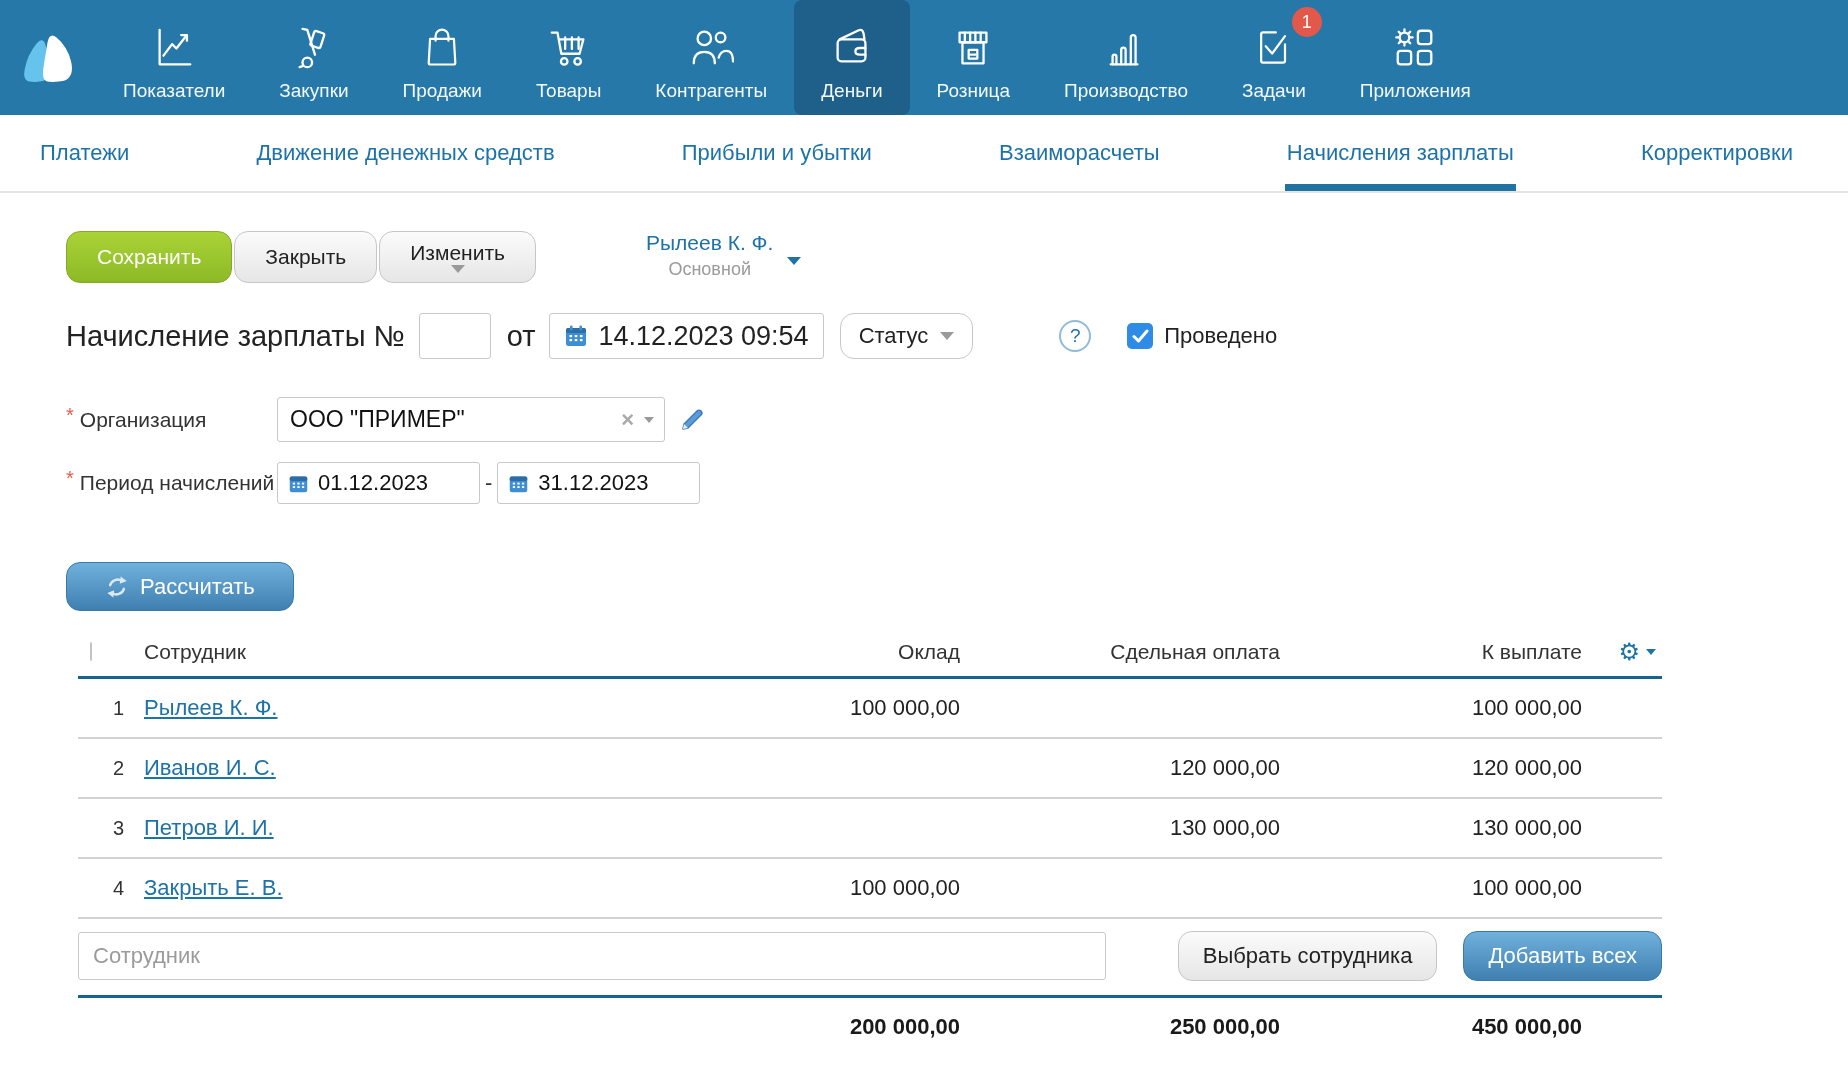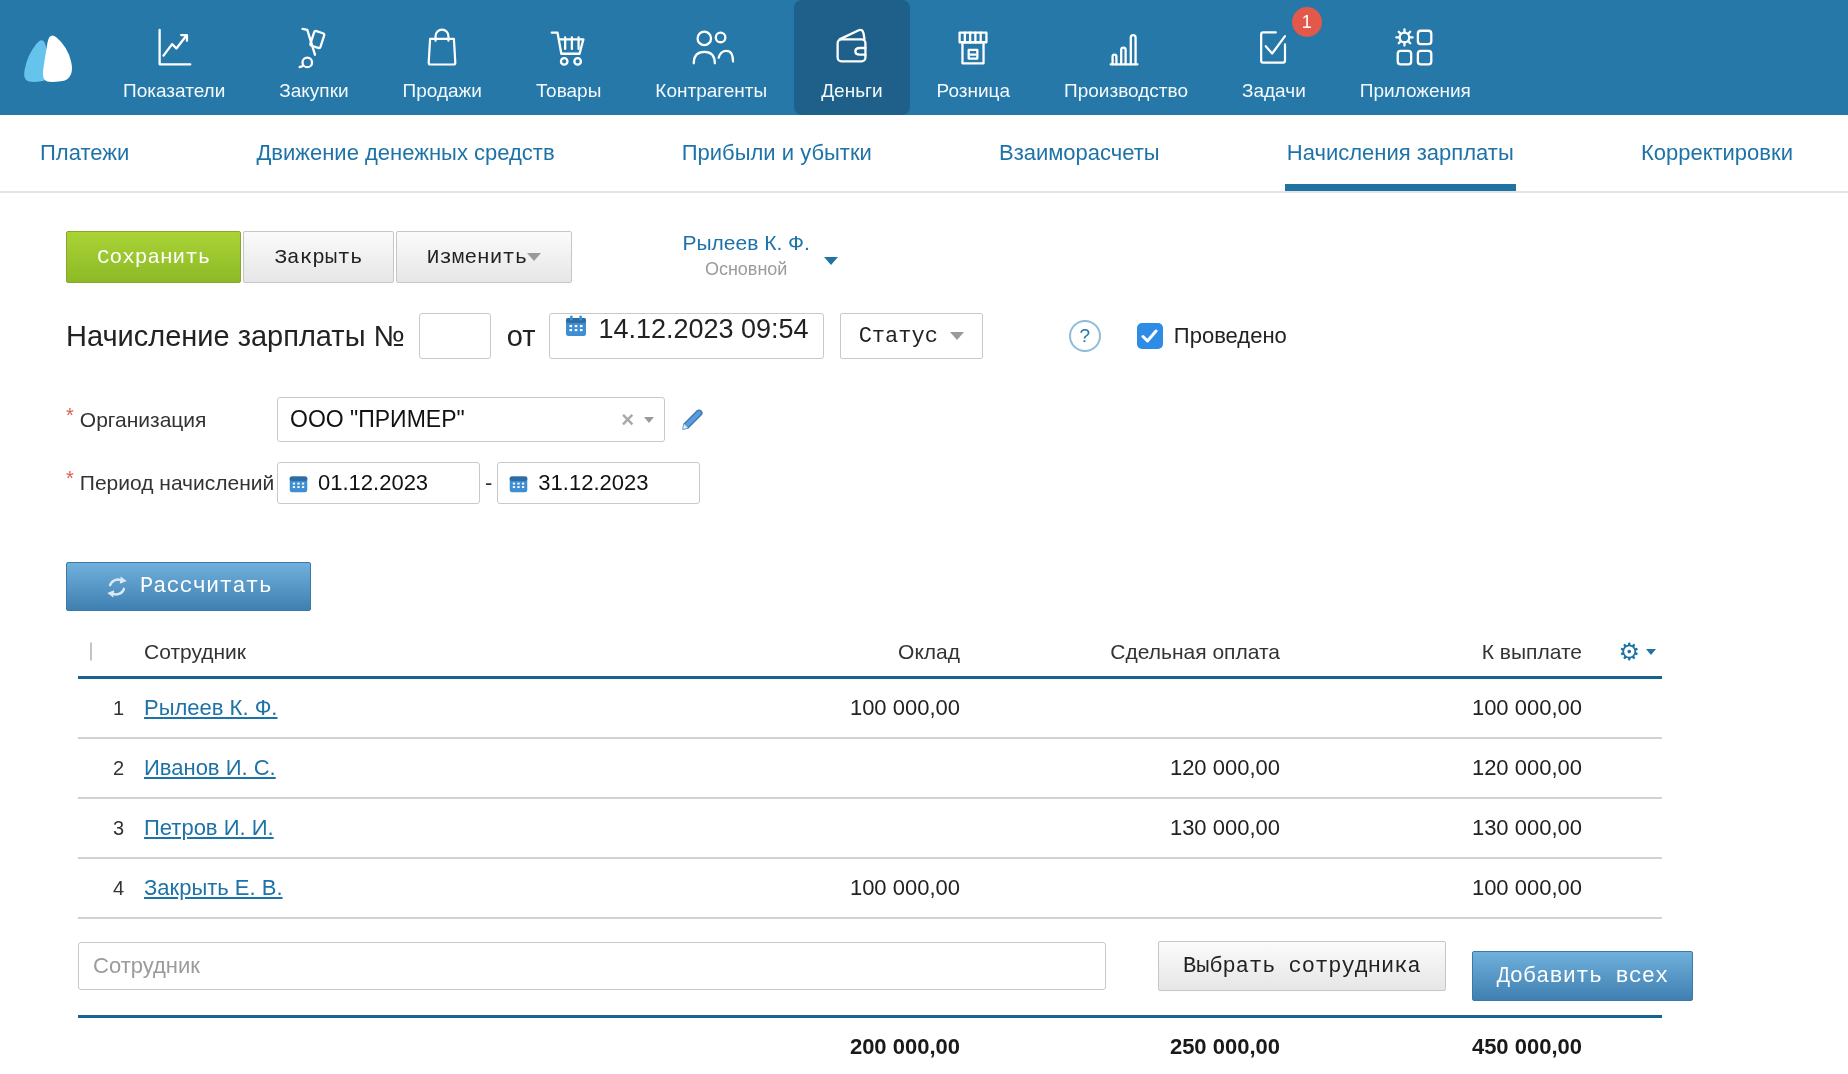--- a/index.html
+++ b/index.html
@@ -23,21 +23,21 @@
   
   .subnav { height:78px; display:flex; align-items:flex-start; justify-content:space-between;
     padding:0 55px 0 40px; border-bottom:2px solid #e4e4e4; }
   .subnav-item { color:#1d72a8; font-size:22px; text-decoration:none; cursor:pointer;
     height:100%; display:flex; align-items:center; position:relative; white-space:nowrap; }
   .subnav-item.active::after { content:""; position:absolute; left:-2px; right:-2px; bottom:0;
     height:7px; background:#2073a3; }
 
   
   .toolbar { display:flex; align-items:flex-start; margin:38px 0 0 66px; }
-  .btn { font-family:Liberation Mono, monospace; font-size:21px; border-radius:2px; cursor:pointer;
+  .btn { font-family:Liberation Sans, sans-serif; font-size:21px; border-radius:14px; cursor:pointer;
     display:inline-flex; align-items:center; justify-content:center; white-space:nowrap; }
   .btn-green { background:linear-gradient(#aad336,#8cba26); border:1px solid #86a82a; color:#fff;
     height:52px; padding:0 30px; }
   .btn-gray { background:linear-gradient(#fbfbfb,#e6e6e6); border:1px solid #c6c6c6; color:#222;
     height:52px; padding:0 30px; }
   .btn-blue { background:linear-gradient(#6fb0dc,#4080b1); border:1px solid #3a79a8; color:#fff; }
   .ml18 { margin-left:2px; }
   .caret { width:0; height:0; border-left:7px solid transparent; border-right:7px solid transparent;
     border-top:8px solid #9a9a9a; display:inline-block; }
   .caret.blue { border-top-color:#2073a3; }
@@ -47,21 +47,21 @@
   .user-name { color:#1d72a8; font-size:21px; cursor:pointer; }
   .user-role { color:#9b9b9b; font-size:18px; margin-top:4px; }
   .user-block .caret { position:absolute; right:0; top:26px; }
 
   
   .title-row { display:flex; align-items:center; margin:30px 0 0 66px; }
   .doc-title { font-size:29px; color:#222; }
   .num-input { width:72px; height:46px; border:1px solid #c9c9c9; border-radius:3px; margin-left:14px;
     font-size:24px; padding:0 8px; color:#222; }
   .from-label { font-size:29px; color:#222; margin:0 14px 0 16px; }
-  .date-box { height:46px; border:1px solid #c9c9c9; border-radius:3px; display:flex; 
+  .date-box { height:46px; border:1px solid #c9c9c9; border-radius:3px; display:flex; align-items:center;
     padding:0 14px; gap:10px; cursor:pointer; }
   .date-box .date-text { font-size:27px; color:#222; white-space:nowrap; }
   .btn-status { height:46px; padding:4px 18px; margin-left:16px; background:#fff; border:1px solid #c9c9c9;
     font-size:22px; color:#222; gap:12px; }
   .help-circle { width:32px; height:32px; border:2px solid #8fbcd9; border-radius:50%; color:#2073a3;
     font-size:19px; display:flex; align-items:center; justify-content:center; margin-left:86px; cursor:pointer; }
   .approved { display:flex; align-items:center; gap:11px; margin-left:36px; cursor:pointer; }
   .checkbox-on { width:26px; height:26px; background:#2e8be6; border-radius:5px; display:flex;
     align-items:center; justify-content:center; }
   .approved-label { font-size:22px; color:#222; }
@@ -104,21 +104,21 @@
   .cell.name { padding-left:16px; }
   .emp-link { color:#1d72a8; font-size:22px; text-decoration:underline; cursor:pointer; }
   .cell.val { font-size:22px; color:#222; text-align:right; white-space:nowrap; }
 
   .tfoot { display:flex; align-items:center; padding:12px 0 14px; border-bottom:3px solid #16638f; gap:26px; }
   .emp-search { flex:0 0 1028px; height:48px; border:1px solid #c9c9c9; border-radius:3px;
     font-size:22px; padding:0 14px; color:#333; font-family:"Liberation Sans", sans-serif; }
   .emp-search::placeholder { color:#9b9b9b; }
   .tfoot-spacer { flex:1; }
   .btn-select { height:50px; padding:0 24px; font-size:22px; }
-  .btn-addall { height:50px; padding:0 24px; font-size:22px;margin-top:20px; }
+  .btn-addall { height:50px; padding:0 24px; font-size:22px; }
 
   .totals { height:58px; font-weight:bold; }
   .totals .cell.val { font-size:22px; color:#1a1a1a; }
 </style>
 </head>
 <body>
 
 <header class="topnav">
   <div class="logo">
     <svg width="62" height="58" viewBox="0 0 60 56">
@@ -256,21 +256,21 @@
   <a class="subnav-item active">Начисления зарплаты</a>
   <a class="subnav-item">Корректировки</a>
 </nav>
 
 <main>
 
   
   <div class="toolbar">
     <button class="btn btn-green">Сохранить</button>
     <button class="btn btn-gray ml18">Закрыть</button>
-    <button class="btn btn-gray ml18" style="">
+    <button class="btn btn-gray ml18" style="flex-direction:column;">
       <span>Изменить</span>
       <span class="caret"></span>
     </button>
     <div class="user-block">
       <div class="user-name">Рылеев К. Ф.</div>
       <div class="user-role">Основной</div>
       <span class="caret blue"></span>
     </div>
   </div>
 

